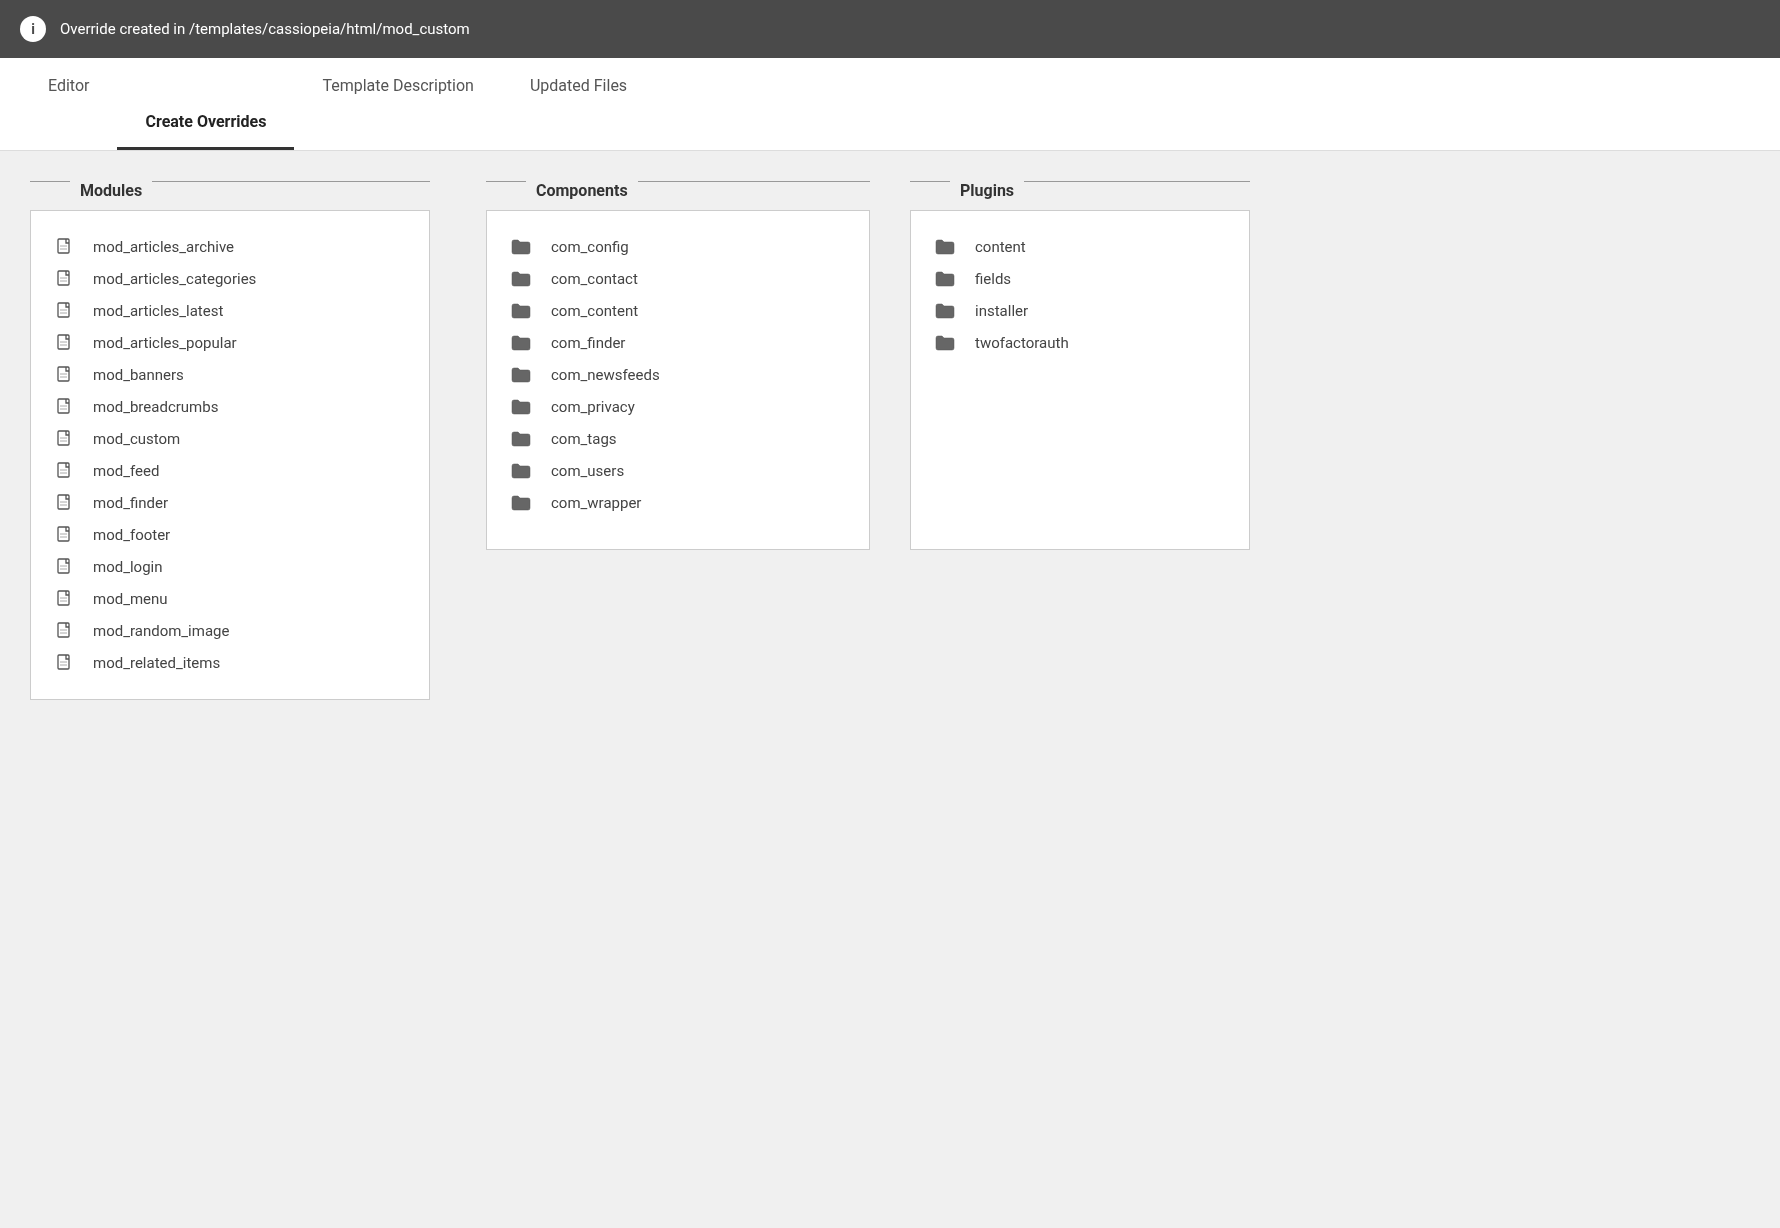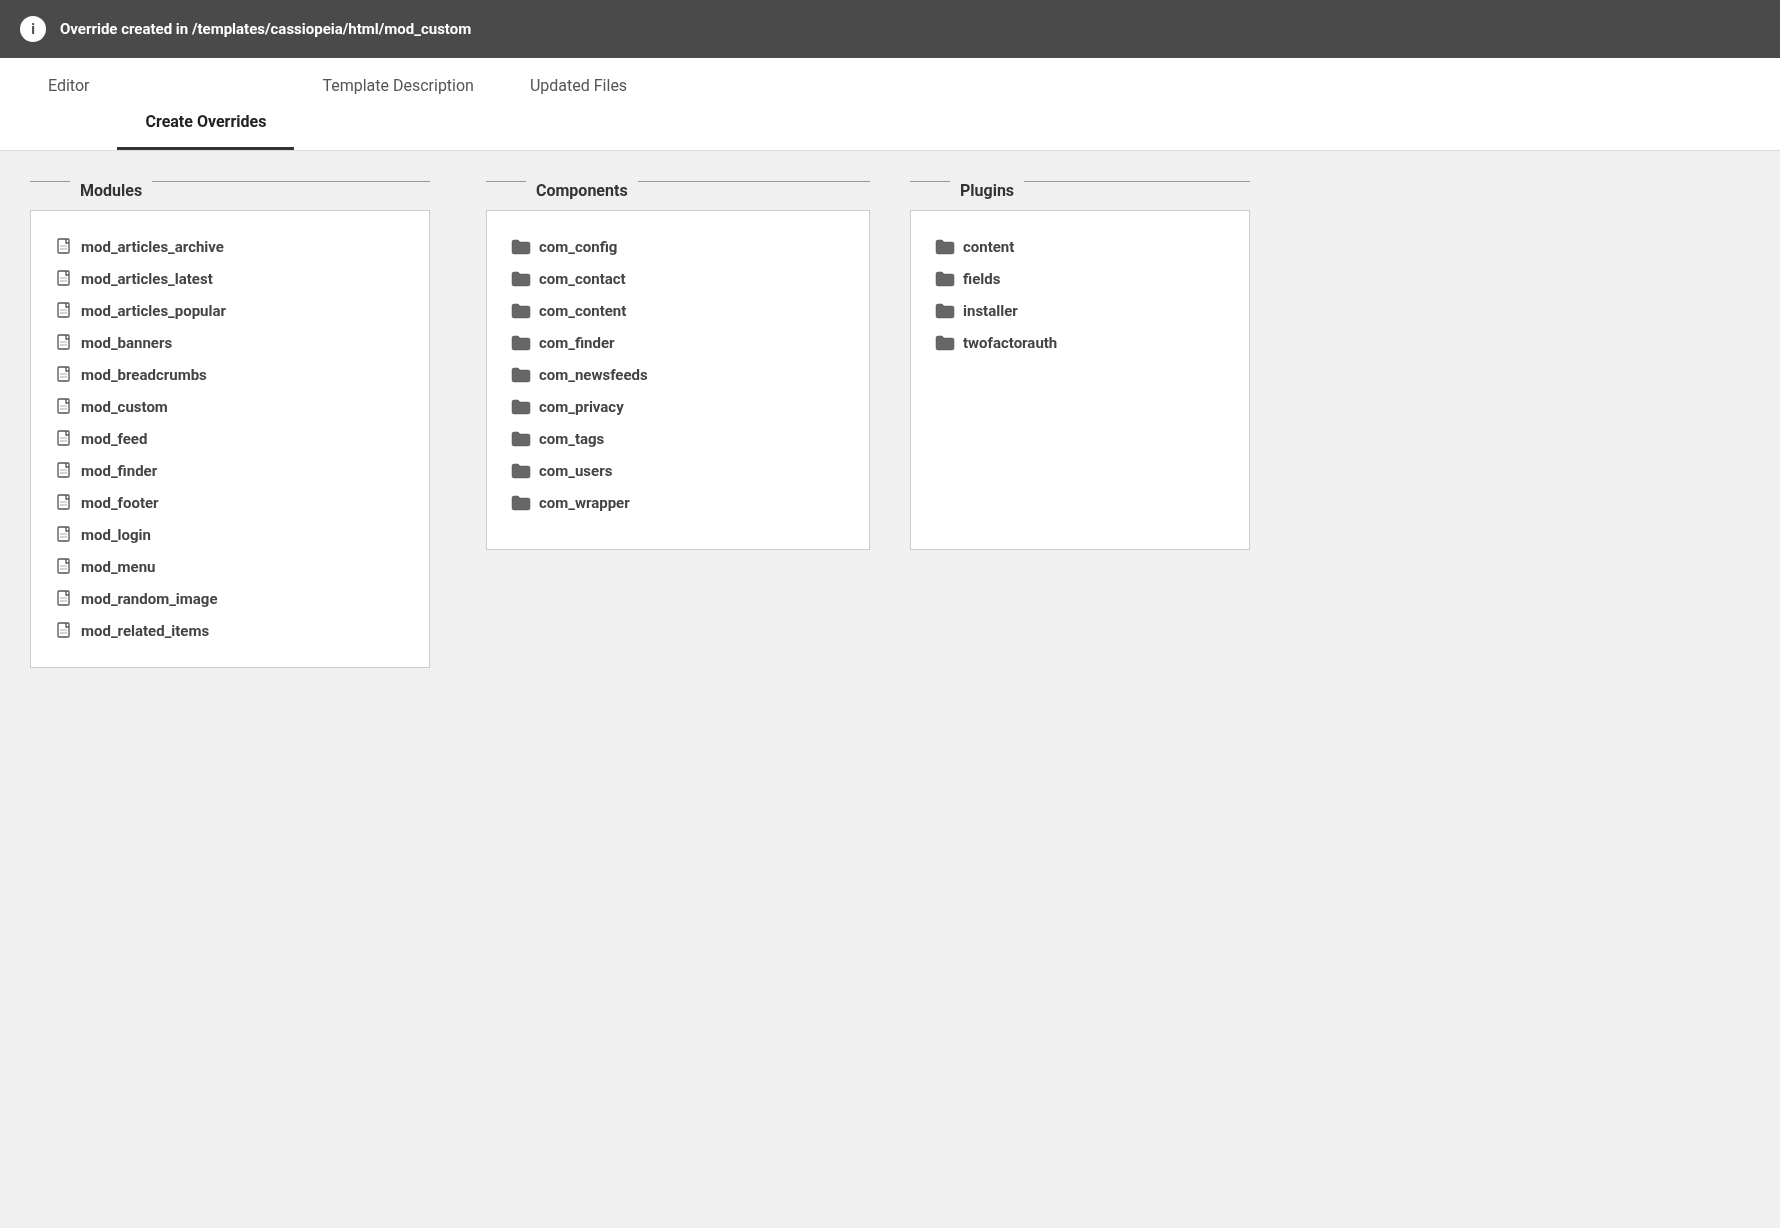--- a/index.html
+++ b/index.html
@@ -29,21 +29,20 @@
       display: flex;
       align-items: center;
       justify-content: center;
       font-weight: bold;
       font-size: 14px;
       flex-shrink: 0;
     }
     .notification-text {
       font-size: 15px;
       color: #fff;
-      font-weight: bold;
     }
 
     
     .tabs-container {
       background: #fff;
       border-bottom: 1px solid #ddd;
       display: flex;
       padding: 0 20px;
     }
     .tab {
@@ -105,26 +104,25 @@
     .panel-box {
       border: 1px solid #ccc;
       background: #fff;
       padding: 20px 24px;
       min-height: 340px;
     }
 
     .panel-item {
       display: flex;
       align-items: flex-end;
-      gap: 8px;
+      gap: 20px;
       padding: 7px 0;
       color: #444;
       font-size: 15px;
       cursor: pointer;
-      font-weight: bold;
     }
 
     
     .file-icon {
       display: inline-flex;
       width: 18px;
       height: 18px;
       flex-shrink: 0;
     }
 
@@ -190,20 +188,31 @@
     </div>
           <div class="panel-item">
       <span class="file-icon">
               <svg width="18" height="18" viewBox="0 0 18 18" fill="none" xmlns="http://www.w3.org/2000/svg">
       <rect x="3" y="1" width="11" height="14" rx="1" stroke="#555" stroke-width="1.3" fill="white"></rect>
       <path d="M11 1v4h3" stroke="#555" stroke-width="1.3" fill="none"></path>
       <line x1="5" y1="8" x2="12" y2="8" stroke="#aaa" stroke-width="1"></line>
       <line x1="5" y1="11" x2="12" y2="11" stroke="#aaa" stroke-width="1"></line>
     </svg>
             </span>
+      <span>mod_articles_categories</span>
+    </div>
+          <div class="panel-item">
+      <span class="file-icon">
+              <svg width="18" height="18" viewBox="0 0 18 18" fill="none" xmlns="http://www.w3.org/2000/svg">
+      <rect x="3" y="1" width="11" height="14" rx="1" stroke="#555" stroke-width="1.3" fill="white"></rect>
+      <path d="M11 1v4h3" stroke="#555" stroke-width="1.3" fill="none"></path>
+      <line x1="5" y1="8" x2="12" y2="8" stroke="#aaa" stroke-width="1"></line>
+      <line x1="5" y1="11" x2="12" y2="11" stroke="#aaa" stroke-width="1"></line>
+    </svg>
+            </span>
       <span>mod_articles_latest</span>
     </div>
           <div class="panel-item">
       <span class="file-icon">
               <svg width="18" height="18" viewBox="0 0 18 18" fill="none" xmlns="http://www.w3.org/2000/svg">
       <rect x="3" y="1" width="11" height="14" rx="1" stroke="#555" stroke-width="1.3" fill="white"></rect>
       <path d="M11 1v4h3" stroke="#555" stroke-width="1.3" fill="none"></path>
       <line x1="5" y1="8" x2="12" y2="8" stroke="#aaa" stroke-width="1"></line>
       <line x1="5" y1="11" x2="12" y2="11" stroke="#aaa" stroke-width="1"></line>
     </svg>

